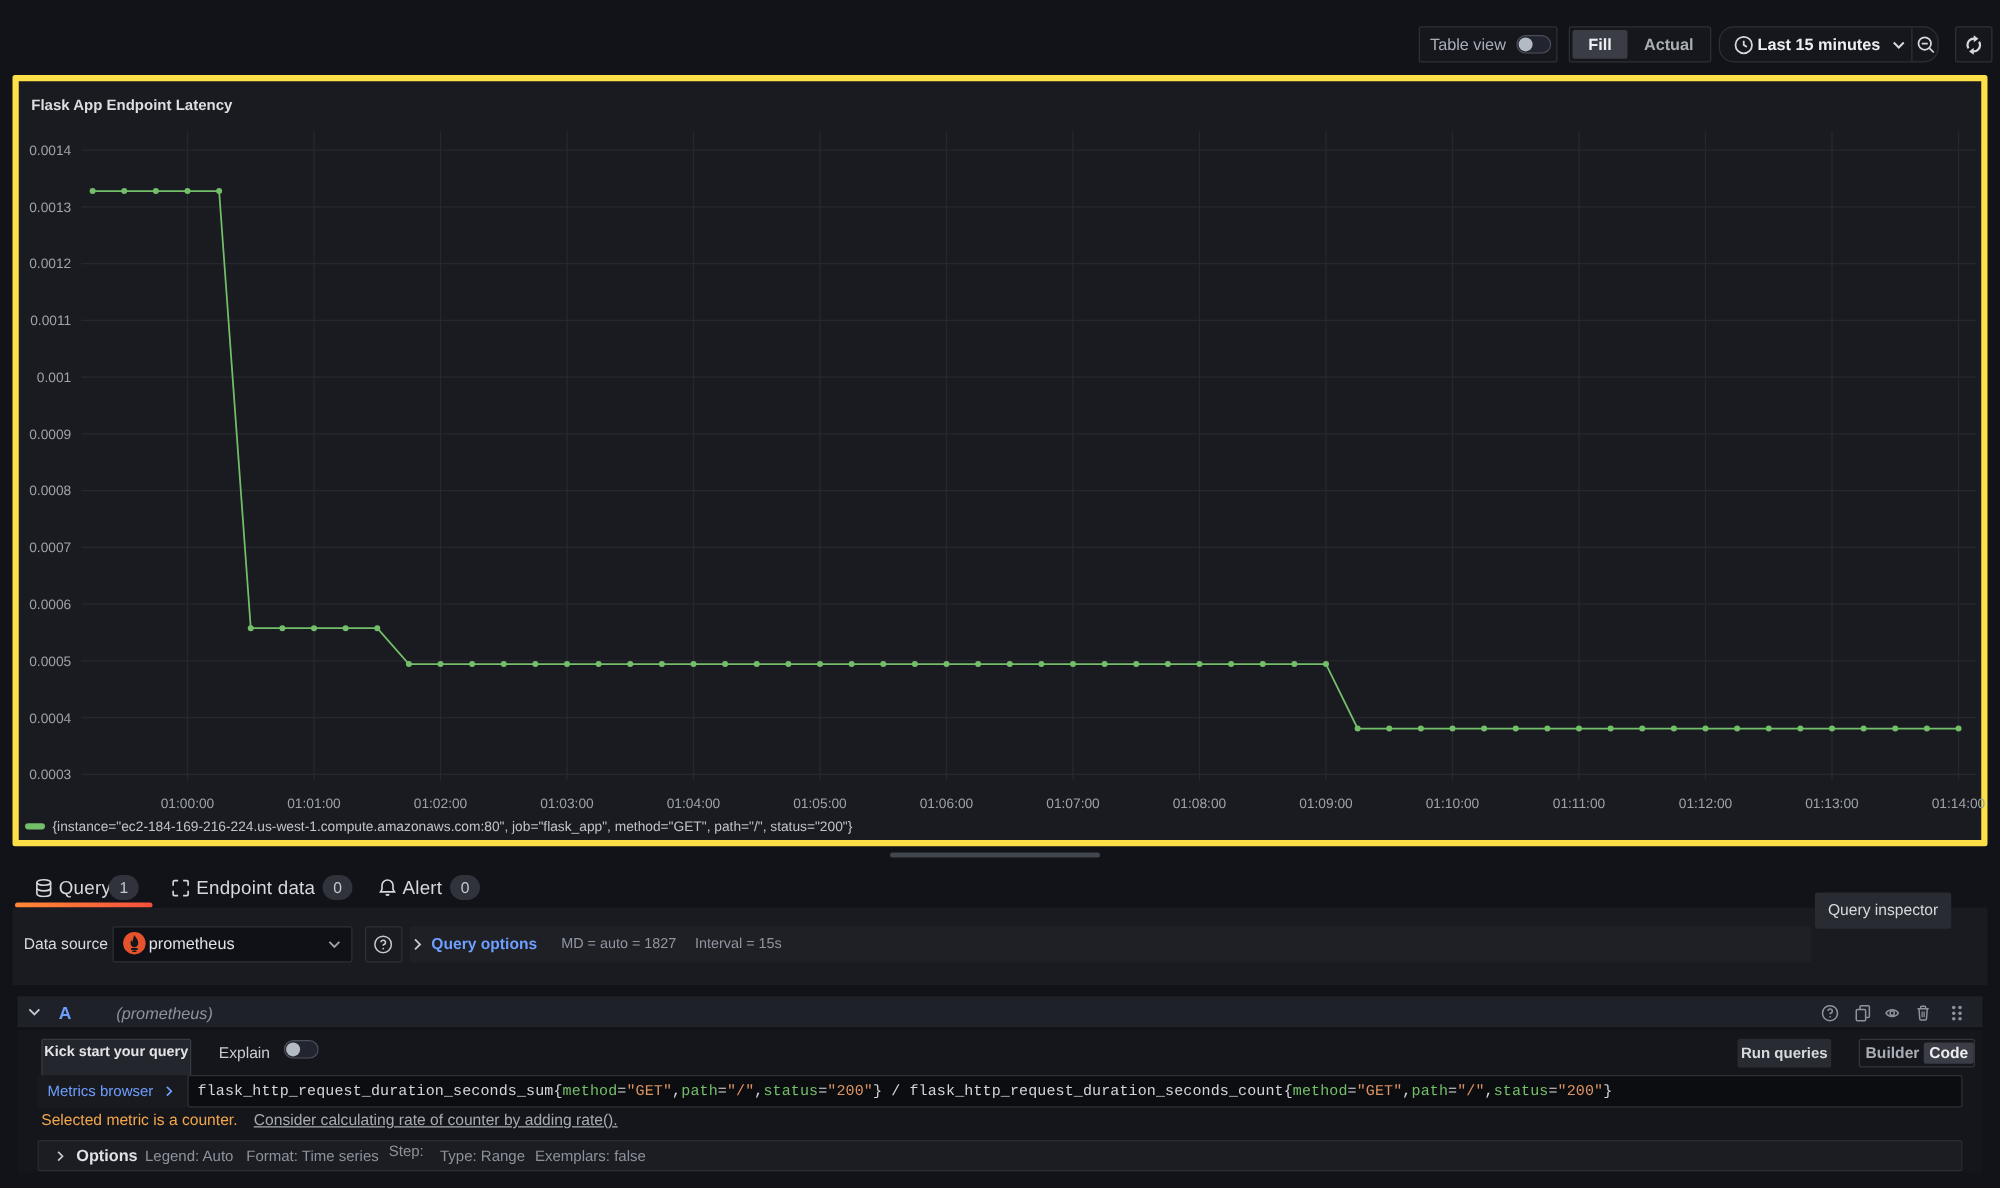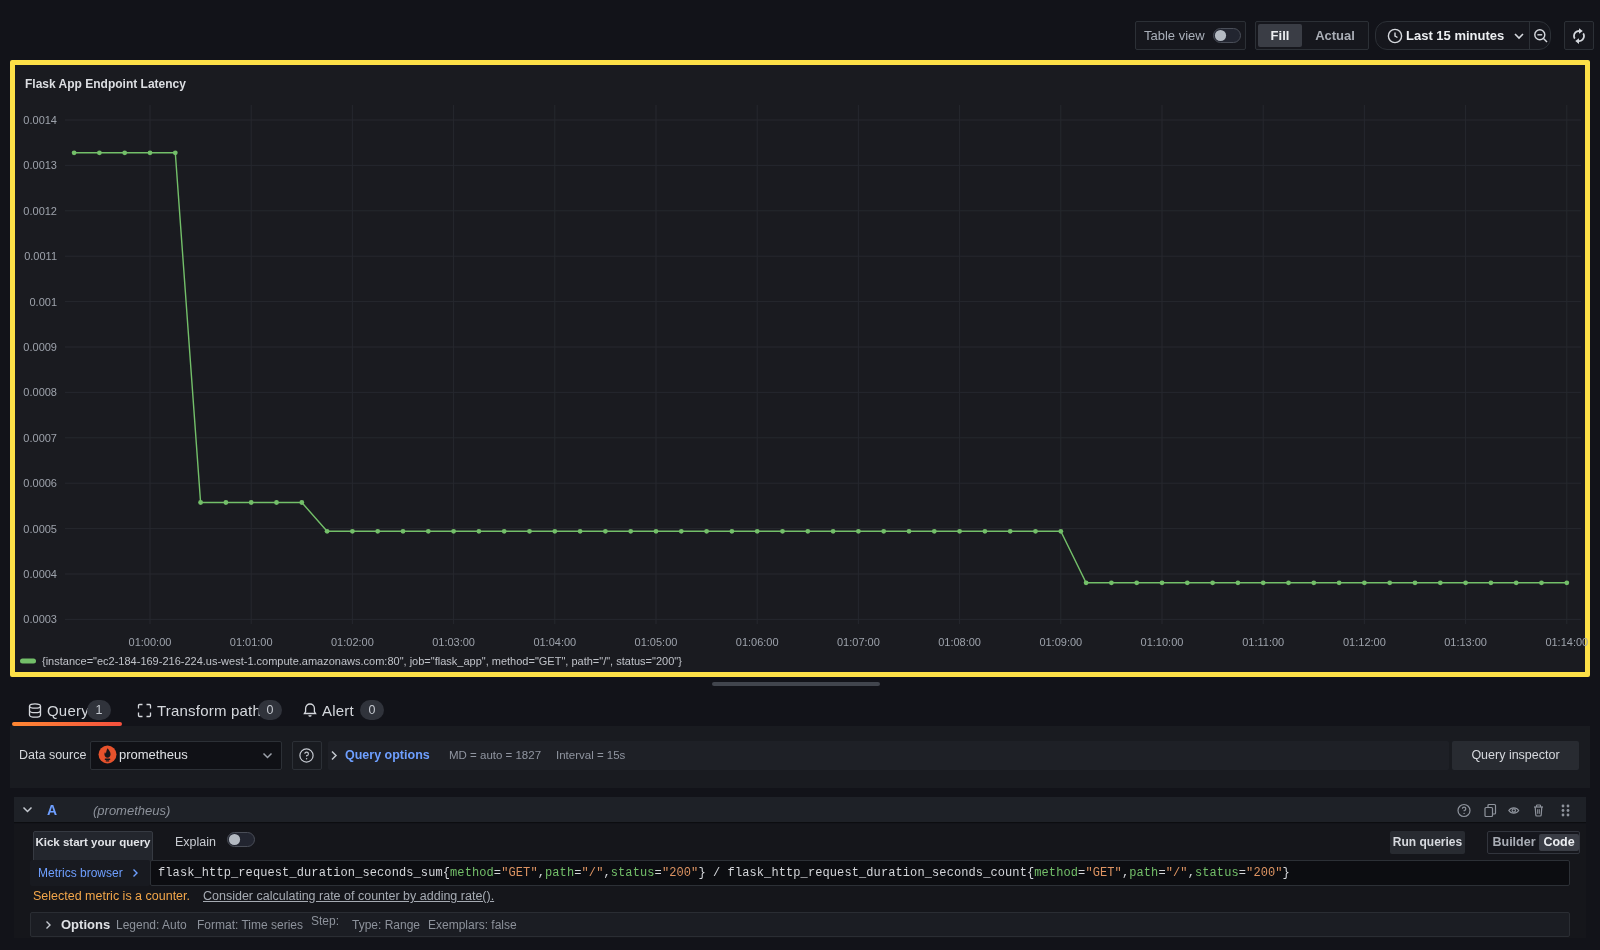--- a/index.html
+++ b/index.html
@@ -223,21 +223,21 @@
 <span class="abs tabtxt" style="left:47px; top:690px;">Query</span>
 <div class="badge" style="left:87px; width:24px;">1</div>
 <div class="abs" style="left:12px; top:710px; width:110px; height:4px; border-radius:2px; background:linear-gradient(90deg,#ff8833,#f5503e);"></div>
 
 <svg class="abs" style="left:137px; top:691px;" width="15" height="15" viewBox="0 0 15 15" fill="none" stroke="#d5d8dd" stroke-width="1.3">
   <path d="M5.5 1.5 H2.5 A1 1 0 0 0 1.5 2.5 V5.5"></path>
   <path d="M9.5 1.5 H12.5 A1 1 0 0 1 13.5 2.5 V5.5"></path>
   <path d="M5.5 13.5 H2.5 A1 1 0 0 1 1.5 12.5 V9.5"></path>
   <path d="M9.5 13.5 H12.5 A1 1 0 0 0 13.5 12.5 V9.5"></path>
 </svg>
-<span class="abs tabtxt" style="left:157px; top:690px;">Transform path</span>
+<span class="abs tabtxt" style="left:157px; top:690px;">Endpoint data</span>
 <div class="badge" style="left:258px; width:24px;">0</div>
 
 <svg class="abs" style="left:303px; top:690px;" width="14" height="16" viewBox="0 0 14 16" fill="none" stroke="#d5d8dd" stroke-width="1.3">
   <path d="M7 2 A4.4 4.4 0 0 0 2.6 6.4 V9.5 L1.4 11.5 H12.6 L11.4 9.5 V6.4 A4.4 4.4 0 0 0 7 2 Z"></path>
   <path d="M5.7 13.4 A1.6 1.6 0 0 0 8.3 13.4"></path>
 </svg>
 <span class="abs tabtxt" style="left:322px; top:690px;">Alert</span>
 <div class="badge" style="left:360px; width:24px;">0</div>
 
 <div id="toolbar"></div>
@@ -259,21 +259,21 @@
   <circle cx="7.5" cy="7.5" r="6.6"></circle>
   <path d="M5.8 5.8 A1.8 1.8 0 1 1 7.7 7.7 V8.6"></path>
       <circle cx="7.6" cy="10.8" r="0.7" fill="#c4c8cf" stroke="none"></circle>
 </svg>
 <svg class="abs" style="left:330px; top:738px;" width="8" height="11" viewBox="0 0 8 11" fill="none" stroke="#c4c8cf" stroke-width="1.5">
       <path d="M2 1.5 L6 5.5 L2 9.5"></path>
     </svg>
 <span class="abs lbl13 blue" style="left:345px; top:736px; font-weight:600;">Query options</span>
 <span class="abs gray13" style="left:449px; top:737px;">MD = auto = 1827</span>
 <span class="abs gray13" style="left:556px; top:737px;">Interval = 15s</span>
-<div class="abs btn" style="left:1452px; top:729px; width:127px; height:29px; line-height:29px;">Query inspector</div>
+<div class="abs btn" style="left:1452px; top:702px; width:109px; height:29px; line-height:29px;">Query inspector</div>
 
 <div class="abs" style="left:14px; top:812px; width:1572px; height:114px; background:#15161b;"></div>
 <div id="arow"></div>
 <svg class="abs" style="left:22px; top:794px;" width="11" height="8" viewBox="0 0 11 8" fill="none" stroke="#c4c8cf" stroke-width="1.5">
       <path d="M1.5 1.5 L5.5 5.5 L9.5 1.5"></path>
     </svg>
 <span class="abs" style="left:47px; top:790px; color:#6e9fff; font-size:14px; font-weight:600;">A</span>
 <span class="abs" style="left:93px; top:791px; color:#8d929b; font-size:13px; font-style:italic;">(prometheus)</span>
 <svg class="abs" style="left:1457px; top:791px;" width="120" height="15" viewBox="0 0 120 15" fill="none" stroke="#8e939c" stroke-width="1.2">
 

